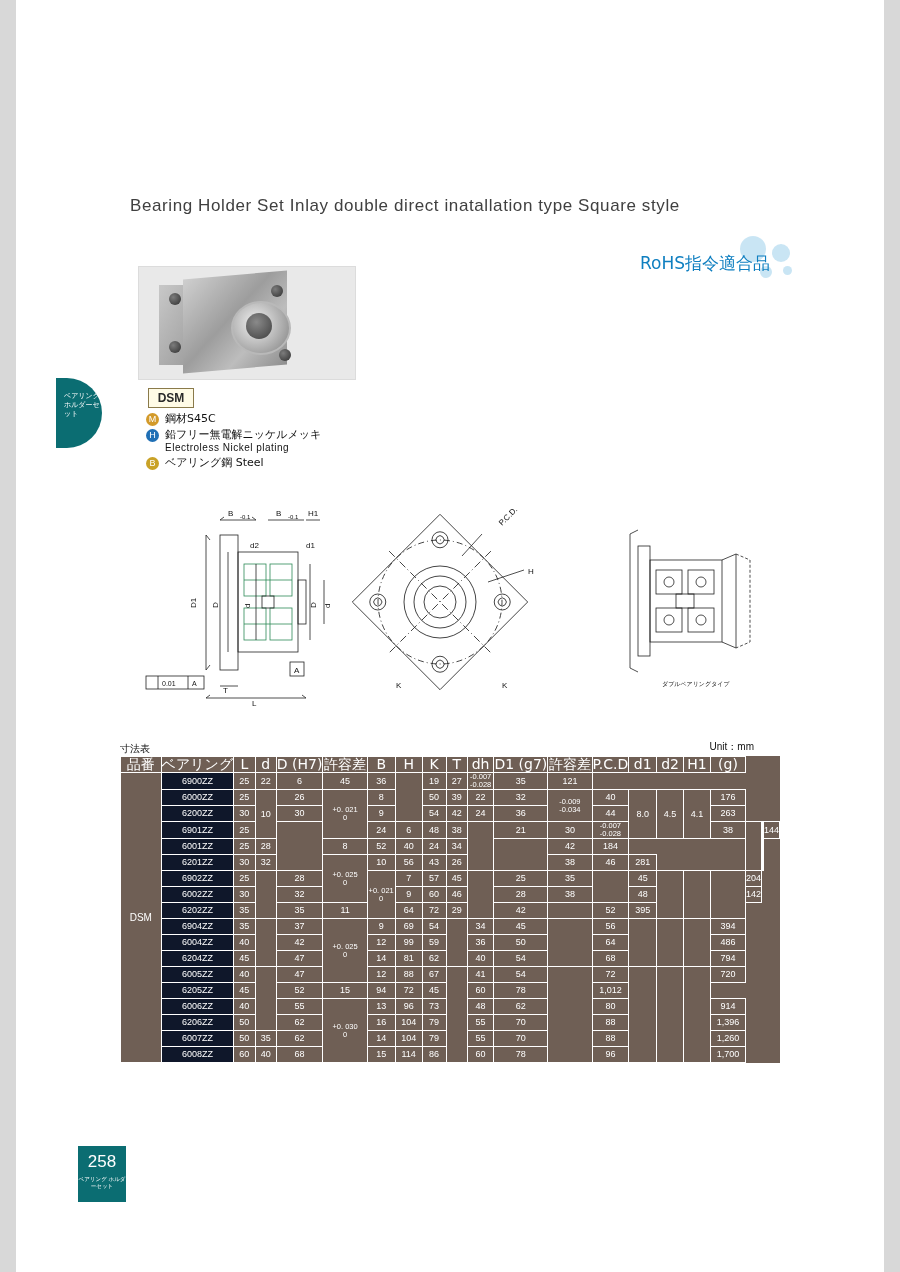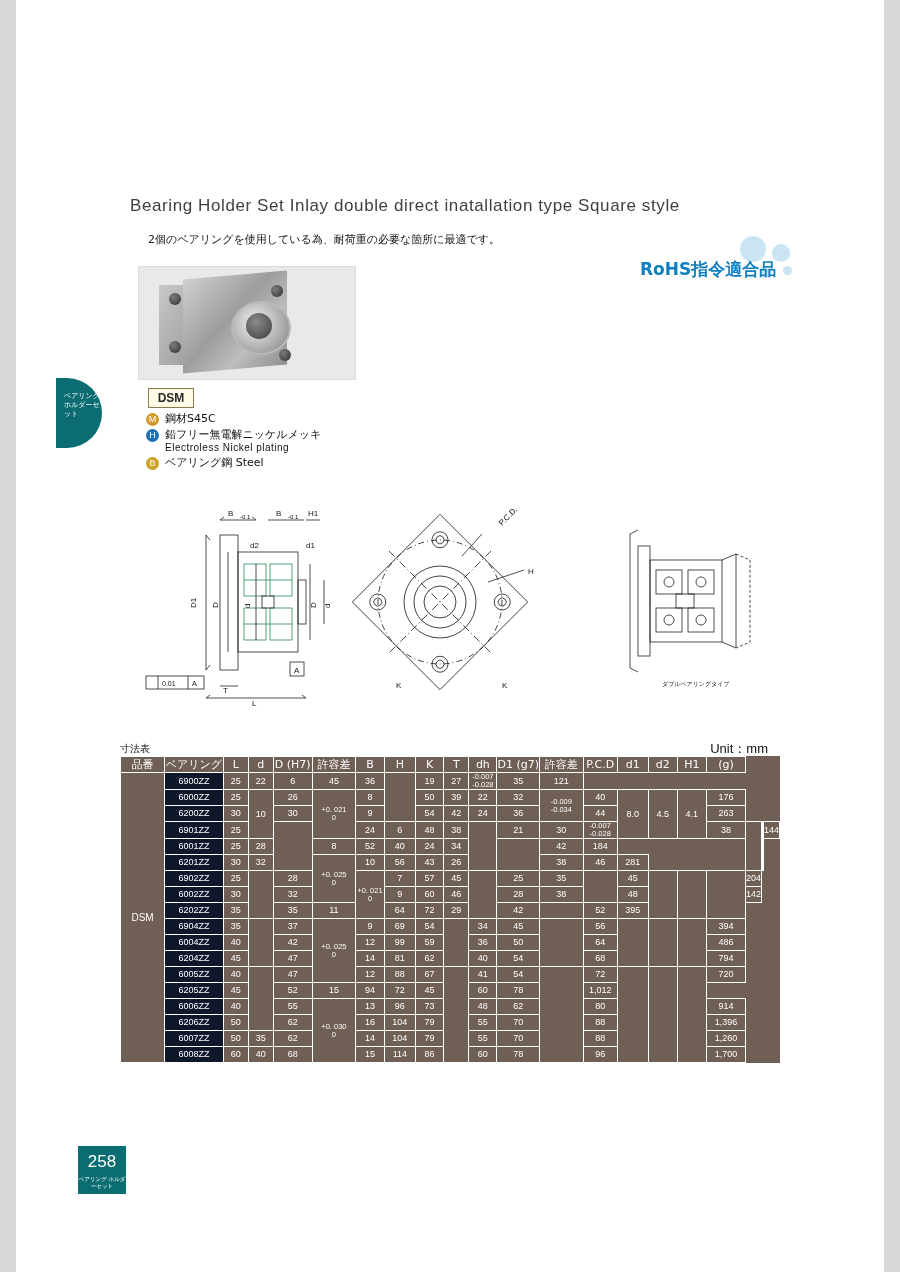--- a/index.html
+++ b/index.html
@@ -38,22 +38,22 @@
   
   .rohs{
     position:absolute;left:640px;top:236px;width:170px;height:48px;
   }
   .rohs .bub{position:absolute;border-radius:50%;background:#bfe0f2;opacity:.85;}
   .rohs .b1{width:26px;height:26px;left:100px;top:0px;}
   .rohs .b2{width:18px;height:18px;left:132px;top:8px;}
   .rohs .b3{width:12px;height:12px;left:120px;top:30px;}
   .rohs .b4{width:9px;height:9px;left:143px;top:30px;}
   .rohs-text{
-    position:absolute;left:0;top:22px;
-    font-size:17px;color:#0f7fc0;font-weight:bold;
+    position:absolute;left:0;top:16px;
+    font-size:17px;color:#0f7fc0;font-weight:normal;
     font-family:"DejaVu Sans", sans-serif;
     letter-spacing:0px;
   }
 
   
   .photo{
     position:absolute;left:138px;top:266px;width:216px;height:112px;
     background:#e9e9e9;
     border:1px solid #dcdcdc;
     overflow:hidden;
@@ -117,67 +117,66 @@
   
   .drawings{position:absolute;left:110px;top:490px;width:690px;height:230px;}
 
   
   .tbl-caption{
     position:absolute;left:120px;top:742px;font-size:10px;color:#111;
     font-family:"DejaVu Sans", sans-serif;
     text-align:center;
   }
   .unit{
-    position:absolute;right:132px;top:740px;font-size:13px;color:#111;margin-left:37px;
+    position:absolute;right:146px;top:740px;font-size:10px;color:#111;margin-left:37px;
   }
   .table-wrap{
     position:absolute;left:120px;top:756px;width:660px;
   }
   table.spec{
     border-collapse:collapse;width:660px;
     background:#6f5f55;
     color:#fff;
     font-size:9px;
     font-family:"Liberation Sans", sans-serif;
   }
   table.spec th, table.spec td{
     border:1px solid #ffffff;
     text-align:center;
     padding:0;
     height:15px;
     line-height:15px;
     white-space:nowrap;
   }
   table.spec th{
-    font-weight:normal;font-size:11px;
+    font-weight:normal;font-size:14px;
     background:#6f5f55;
     font-family:"DejaVu Sans", sans-serif;
   }
   td.partno{font-size:10px;}
   td.bearing{background:#0f172a;}
   .tol{font-size:7.5px;line-height:8px;display:block;}
 
   
   .pagenum{
-    position:absolute;left:78px;top:1146px;width:48px;height:48px;
+    position:absolute;left:78px;top:1146px;width:48px;height:56px;
     background:#0b6d72;color:#fff;
     border-radius:0 0 0 0;
   }
   .pagenum .num{font-size:17px;text-align:center;padding-top:6px;}
   .pagenum .cap{font-size:5.5px;text-align:center;line-height:7px;padding-top:4px;font-family:"DejaVu Sans", sans-serif;}
 </style>
 </head>
 <body>
 
 <div class="page">
   <div class="edge-left"></div>
   <div class="edge-right"></div>
 
   <div class="title-en">Bearing Holder Set Inlay double direct inatallation type Square style</div>
-  <div class="subtitle-jp">2個のベアリングを使用している為、耐荷重の必要な箇所に最適です。</div>
 
   <div class="rohs">
     <div class="bub b1"></div>
     <div class="bub b2"></div>
     <div class="bub b3"></div>
     <div class="bub b4"></div>
     <div class="rohs-text">RoHS指令適合品</div>
   </div>
 
   <div class="photo">

